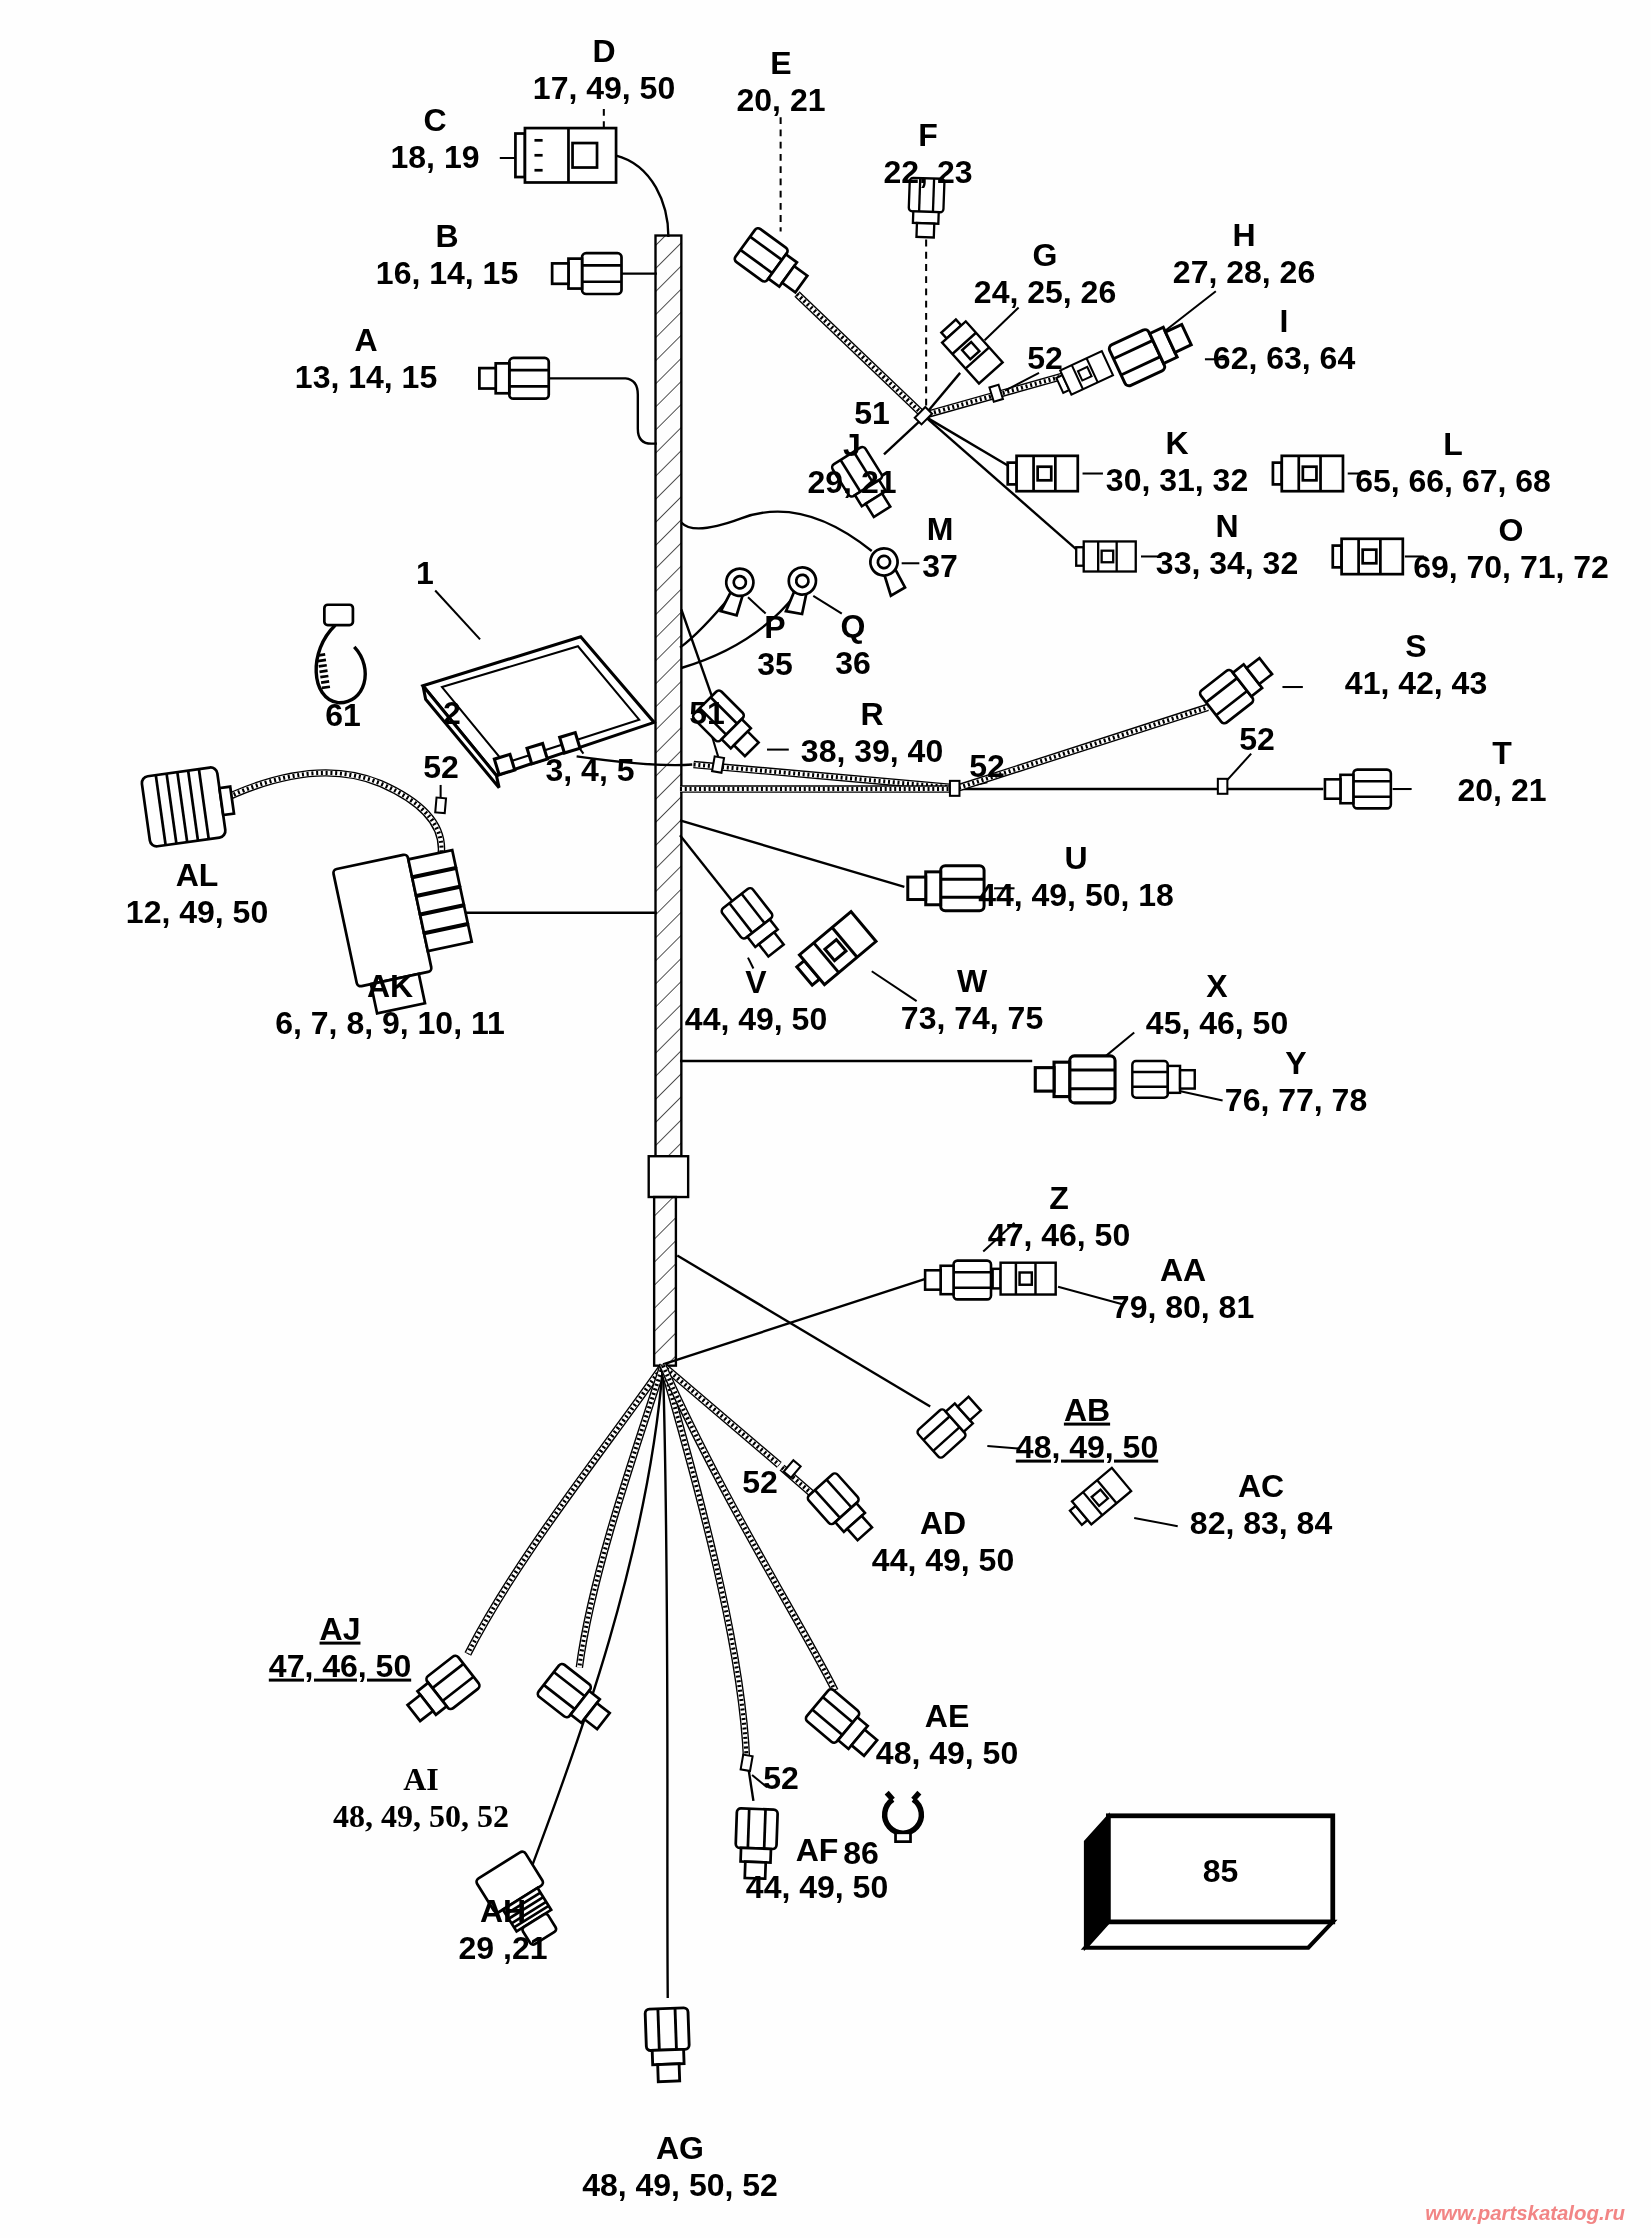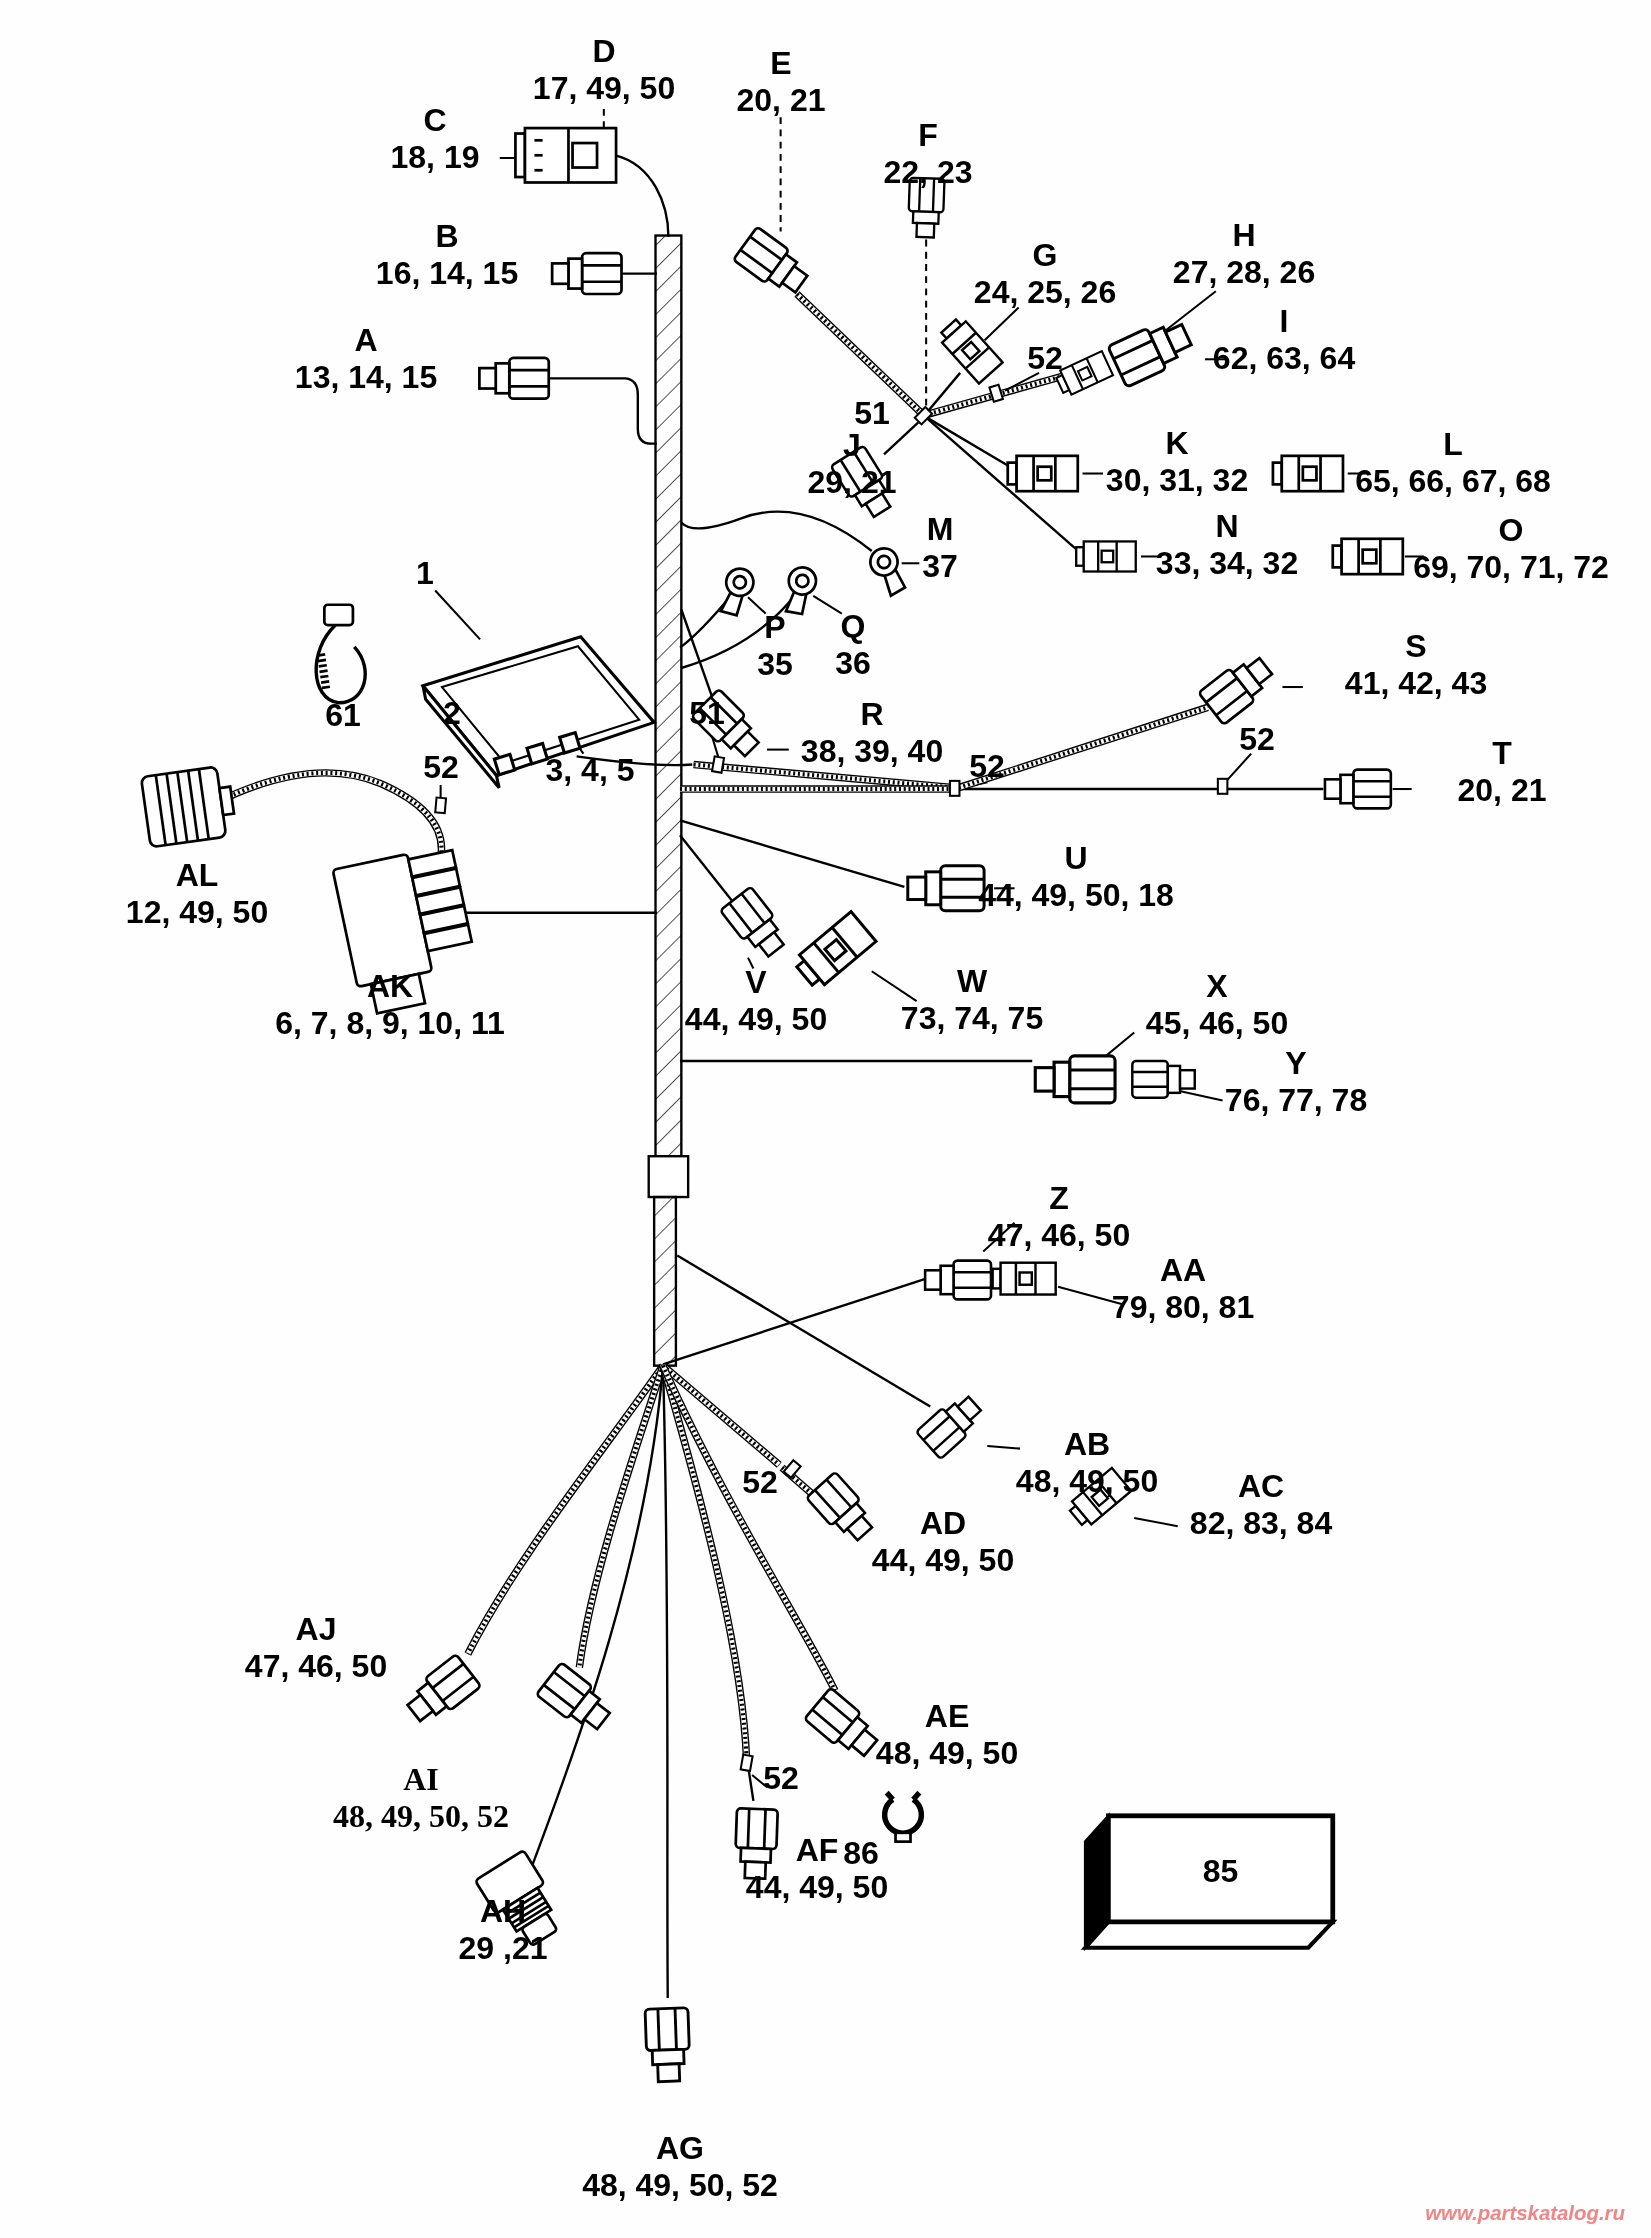--- a/index.html
+++ b/index.html
@@ -421,36 +421,36 @@
         <span>76, 77, 78</span>
       </div>
       <div class="dlabel" style="left: 1059px; top: 1198px;">
         <span>Z</span>
         <span>47, 46, 50</span>
       </div>
       <div class="dlabel" style="left: 1183px; top: 1270px;">
         <span>AA</span>
         <span>79, 80, 81</span>
       </div>
-      <div class="dlabel" style="left: 1087px; top: 1444px;">
+      <div class="dlabel" style="left: 1087px; top: 1410px; text-decoration: underline;">
         <span>AB</span>
         <span>48, 49, 50</span>
       </div>
       <div class="dlabel" style="left: 1261px; top: 1486px;">
         <span>AC</span>
         <span>82, 83, 84</span>
       </div>
       <div class="dlabel" style="left: 760px; top: 1482px;">
         <span>52</span>
       </div>
       <div class="dlabel" style="left: 943px; top: 1523px;">
         <span>AD</span>
         <span>44, 49, 50</span>
       </div>
-      <div class="dlabel" style="left: 316px; top: 1629px;">
+      <div class="dlabel" style="left: 340px; top: 1629px; text-decoration: underline;">
         <span>AJ</span>
         <span>47, 46, 50</span>
       </div>
       <div class="dlabel" style="left: 421px; top: 1779px; font-family: Liberation Serif, serif;">
         <span>AI</span>
         <span>48, 49, 50, 52</span>
       </div>
       <div class="dlabel" style="left: 781px; top: 1778px;">
         <span>52</span>
       </div>

